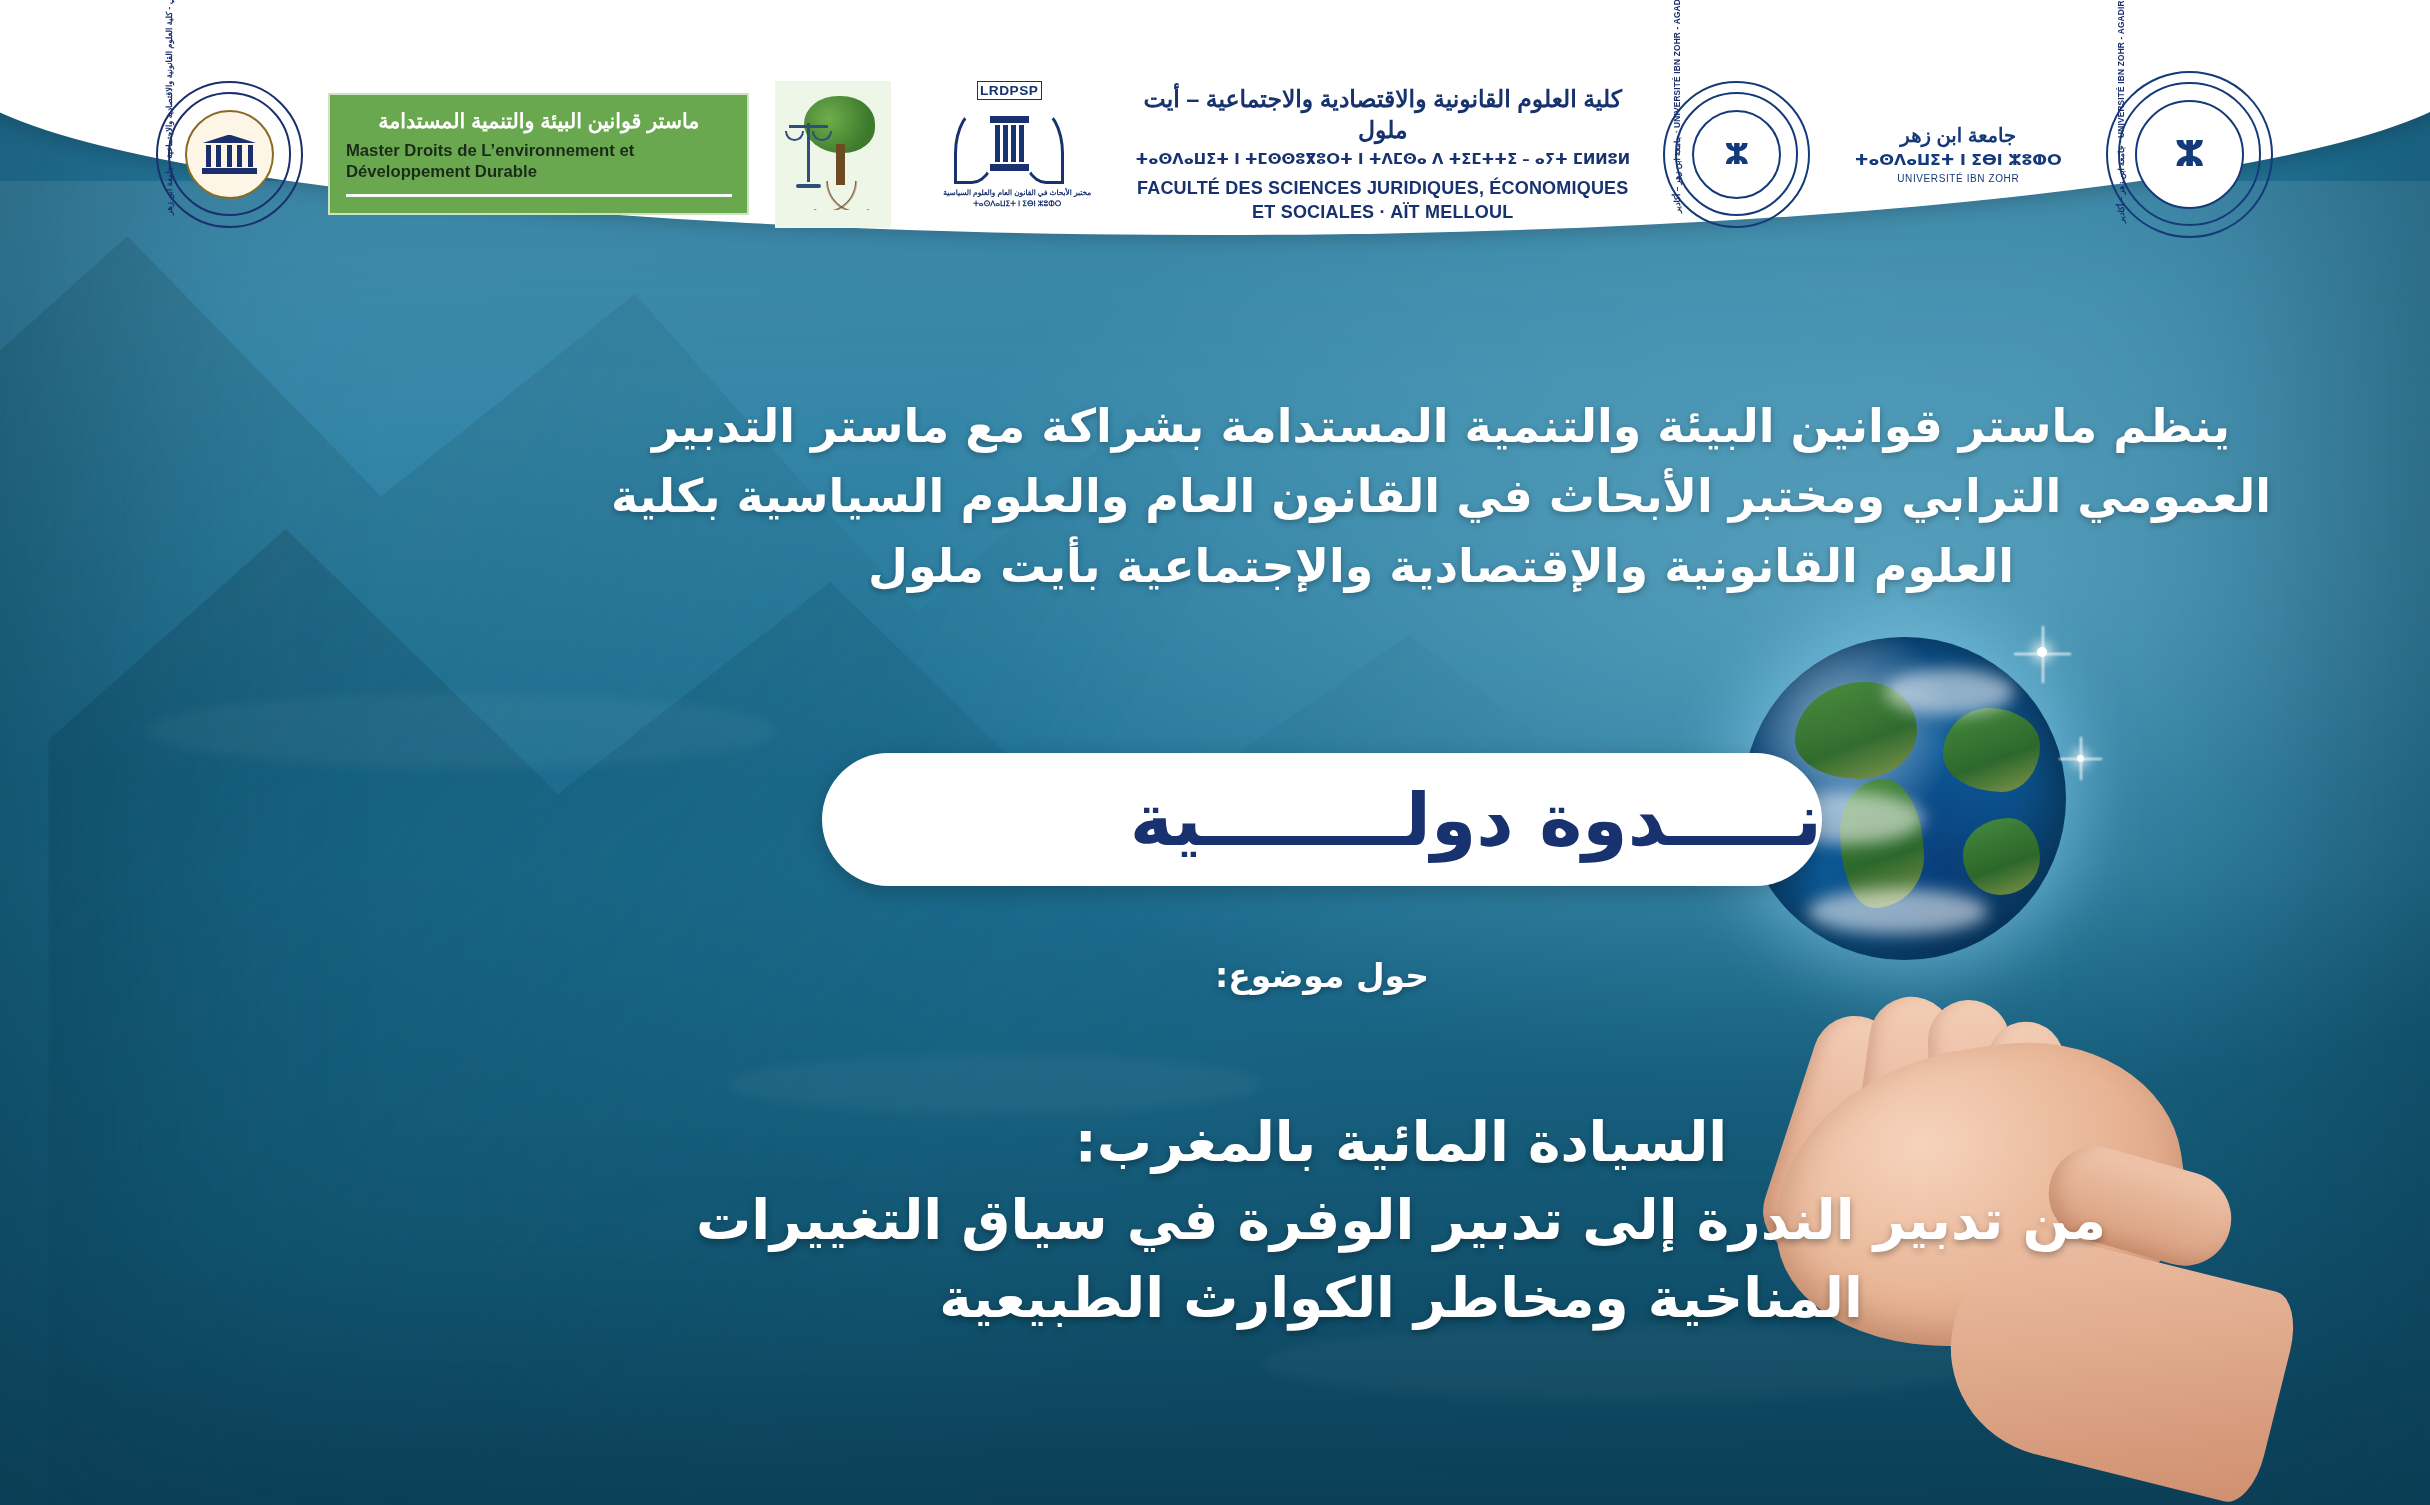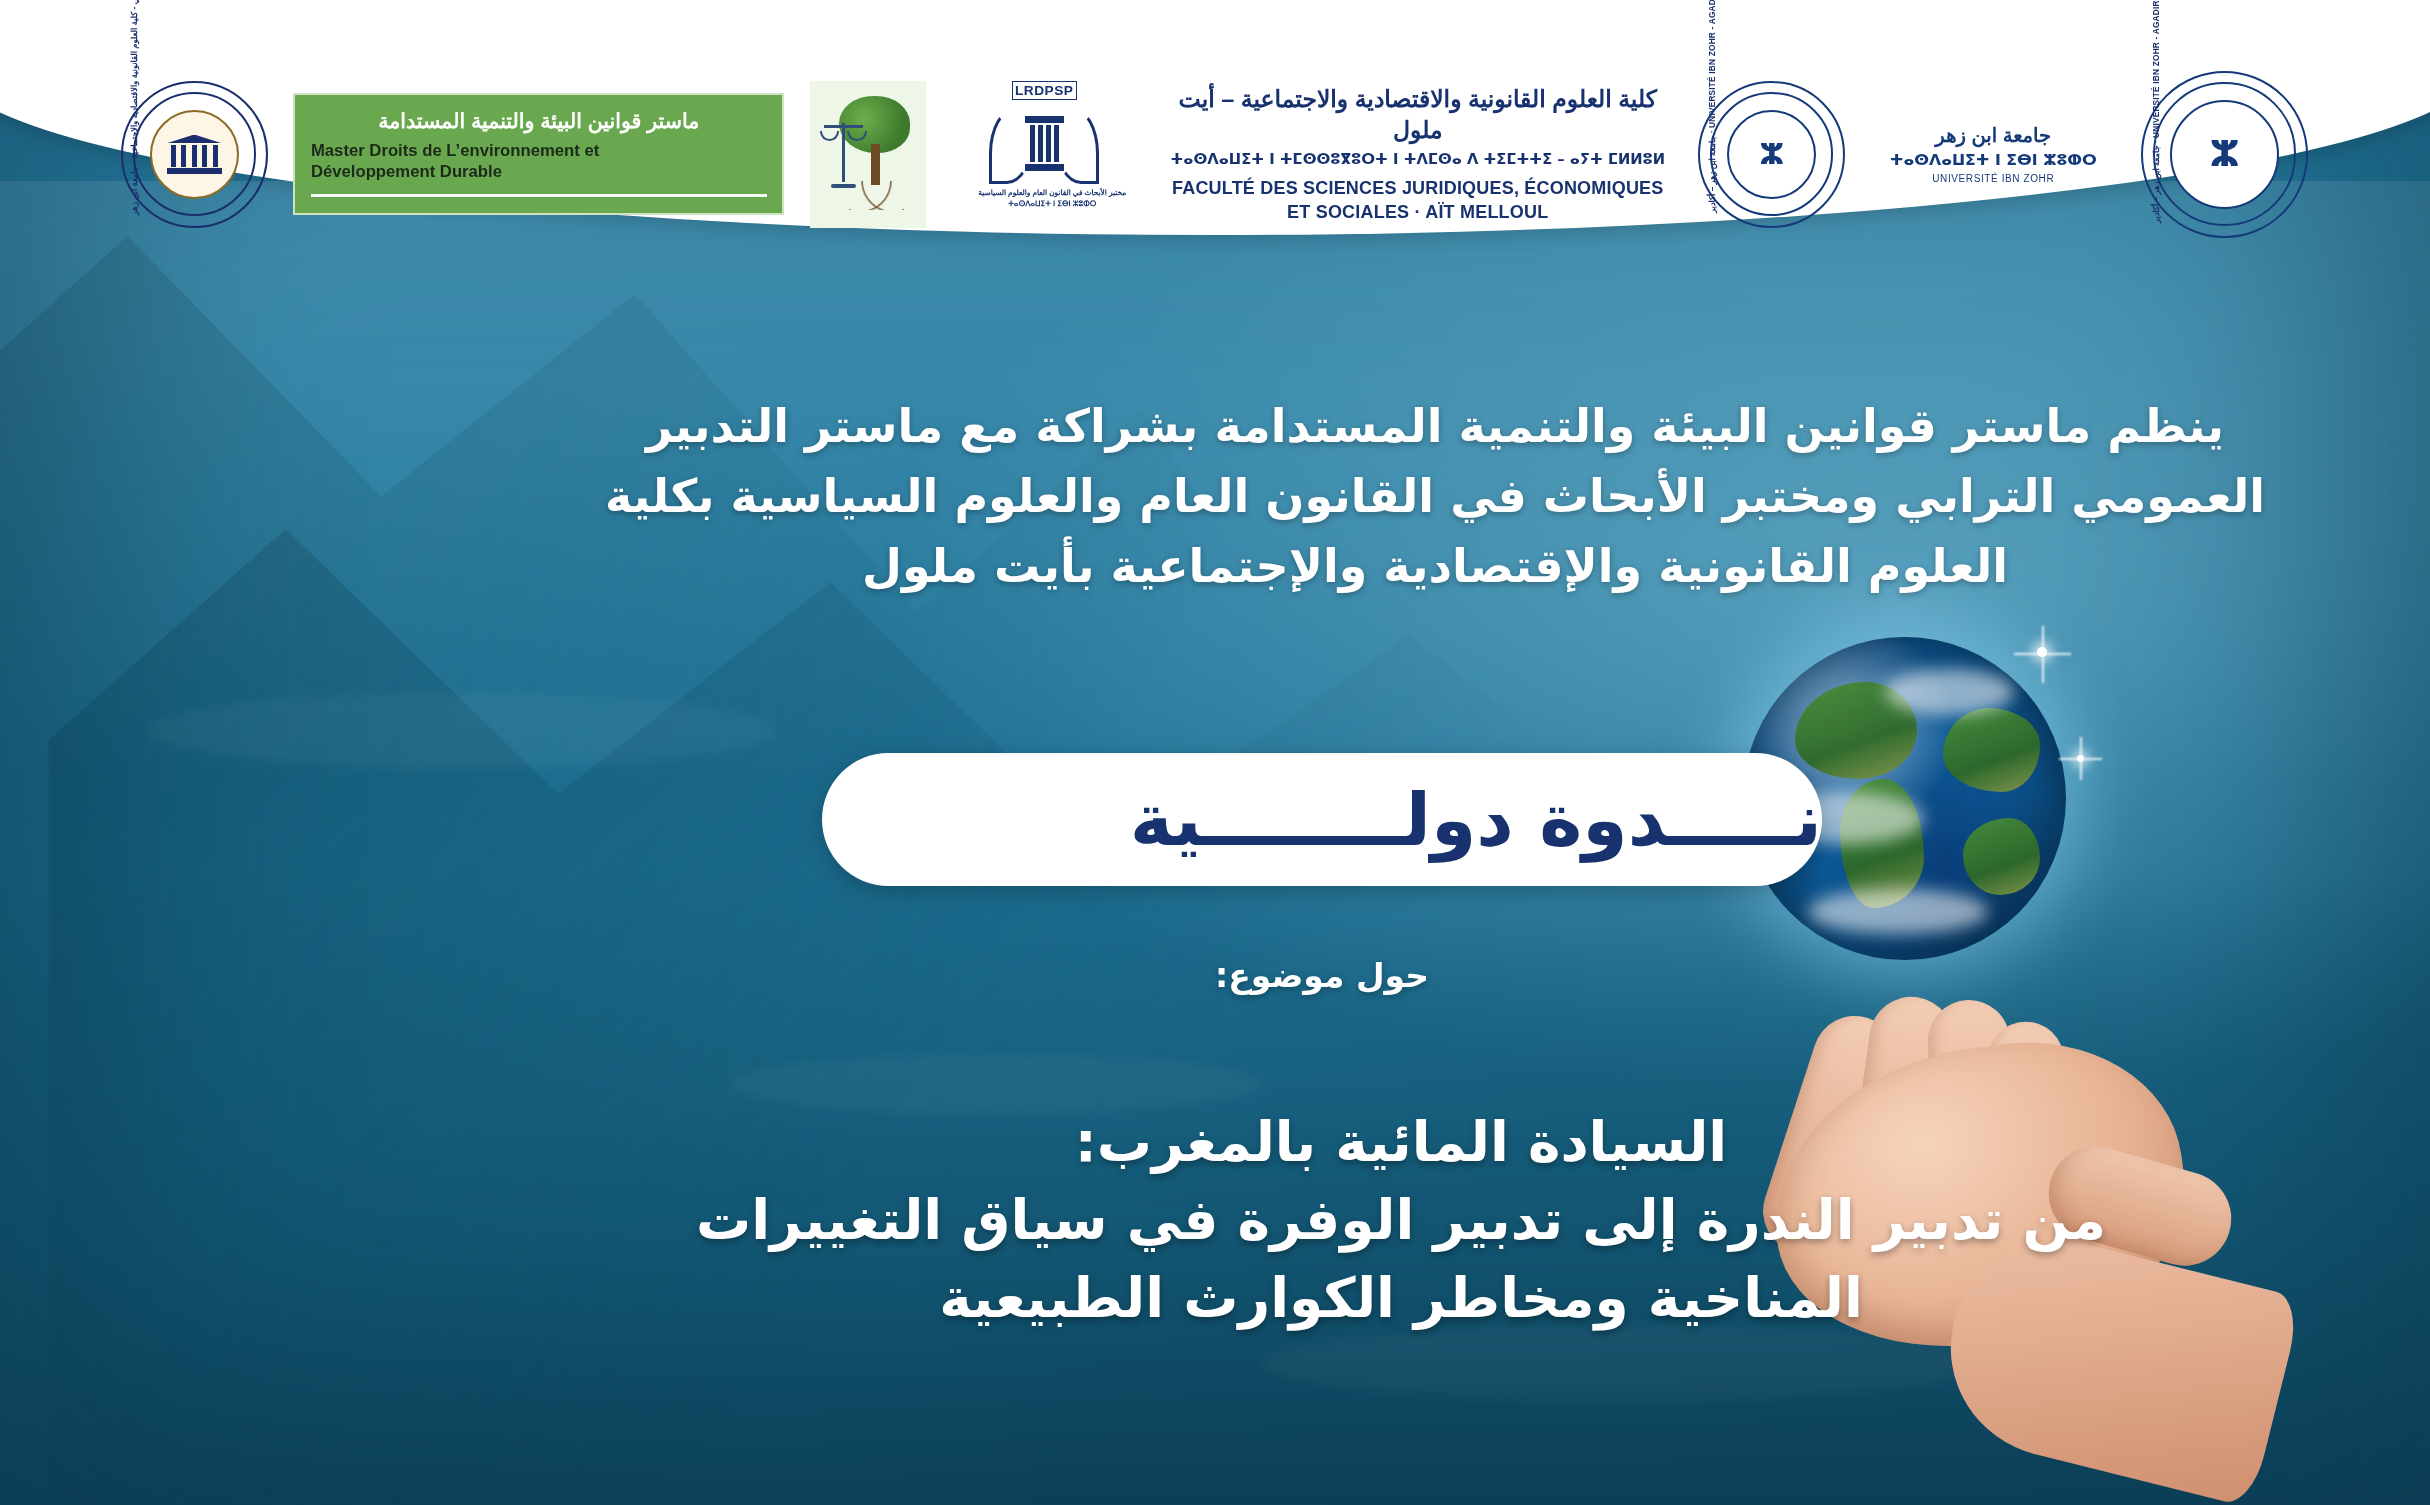--- a/index.html
+++ b/index.html
@@ -131,21 +131,21 @@
   }
 
   .tifinagh-mark {
     font-family: "DejaVu Sans", sans-serif;
     font-size: 29px; font-weight: 700; color:#153a7a; line-height: 1;
   }
 
   
   .master-box {
     flex: 0 0 auto;
-    width: 491px;
+    width: 421px;
     background: #6aa84f;
     border: 2.9px solid #cfe3c2;
     padding: 13.7px 15.7px 15.7px;
     box-sizing: border-box;
     color: #ffffff;
     text-align: center;
     position: relative;
   }
   .master-box .ar {
     direction: rtl;
@@ -255,21 +255,21 @@
     line-height:1.3;
   }
   .univ .u-ar { direction: rtl; font-size: 19.6px; font-weight: 700; }
   .univ .u-tif { font-family:"DejaVu Sans", sans-serif; font-size: 15.7px; font-weight:700; margin-top:1px; }
   .univ .u-fr { font-size: 10px; font-weight: 400; letter-spacing: 0.6px; margin-top:2px; }
 
   
   .intro {
     position: absolute;
     top: 392px;
-    right: 147px;
+    right: 141px;
     width: 1696px;
     text-align: center;
     color: #ffffff;
     font-size: 46px;
     font-weight: 700;
     line-height: 1.52;
     z-index: 4;
     text-shadow: 0 2px 5.9px rgba(0,0,0,0.30);
     font-family: "DejaVu Sans", sans-serif;
   }

